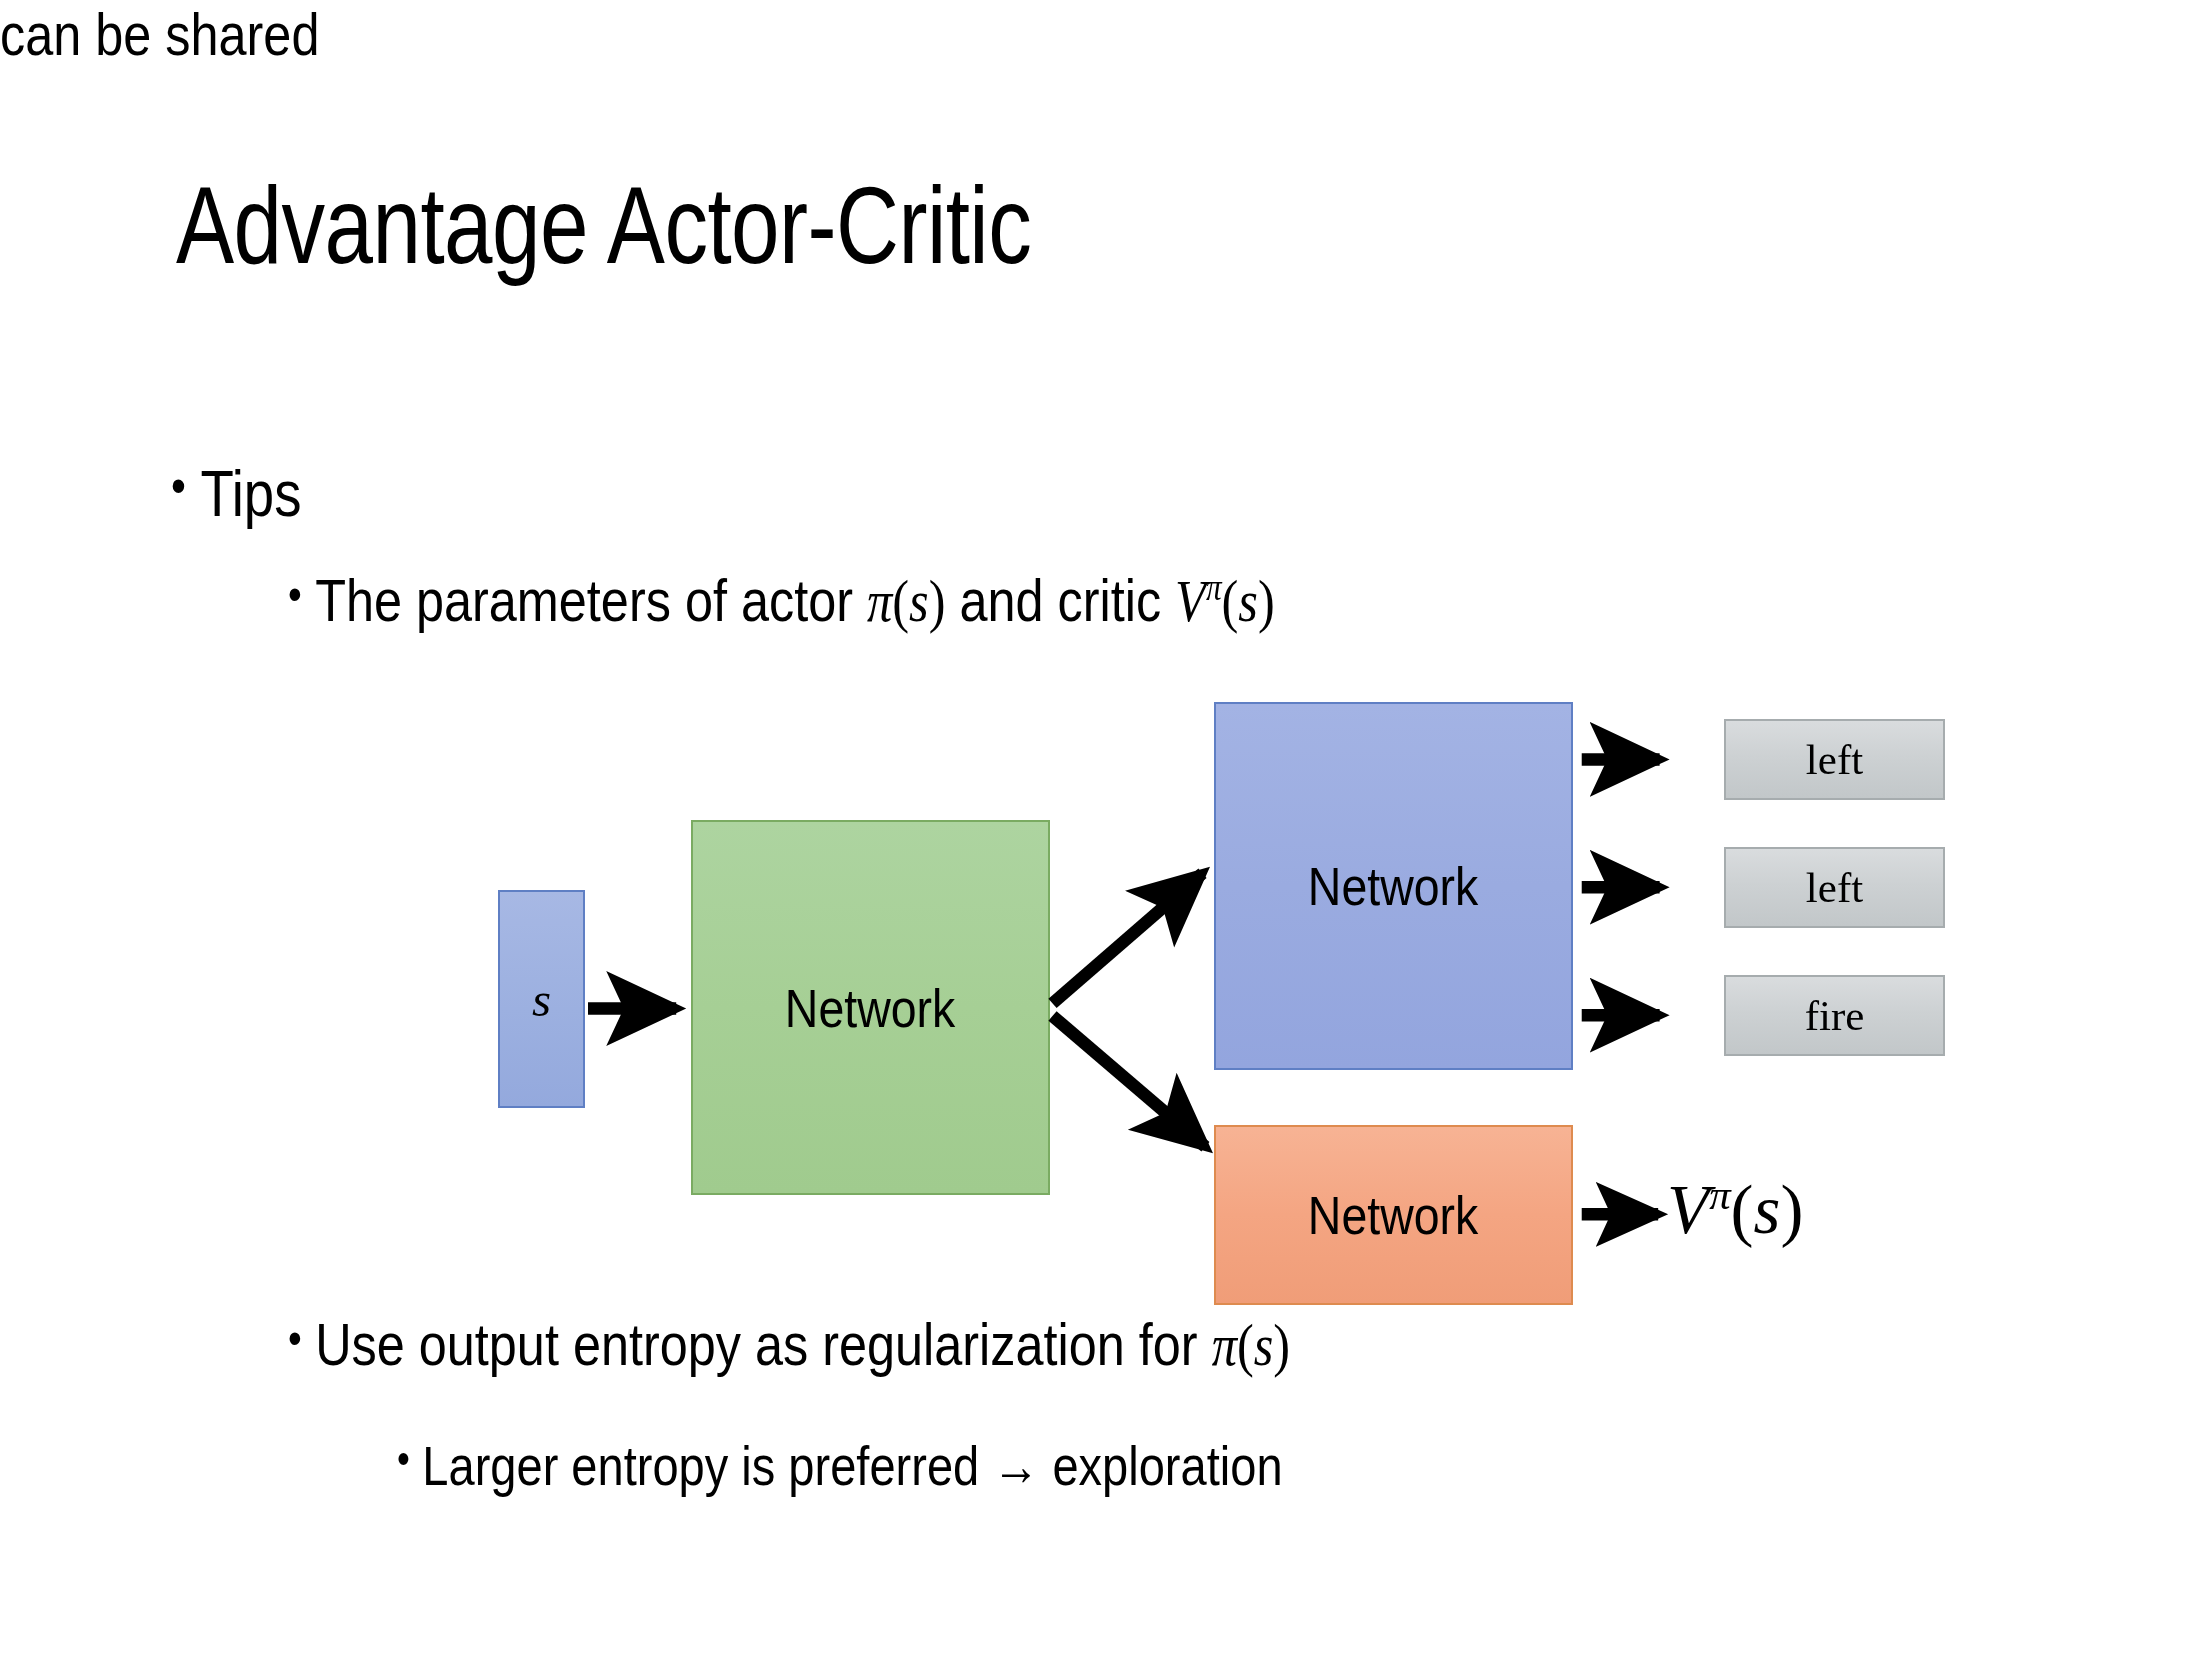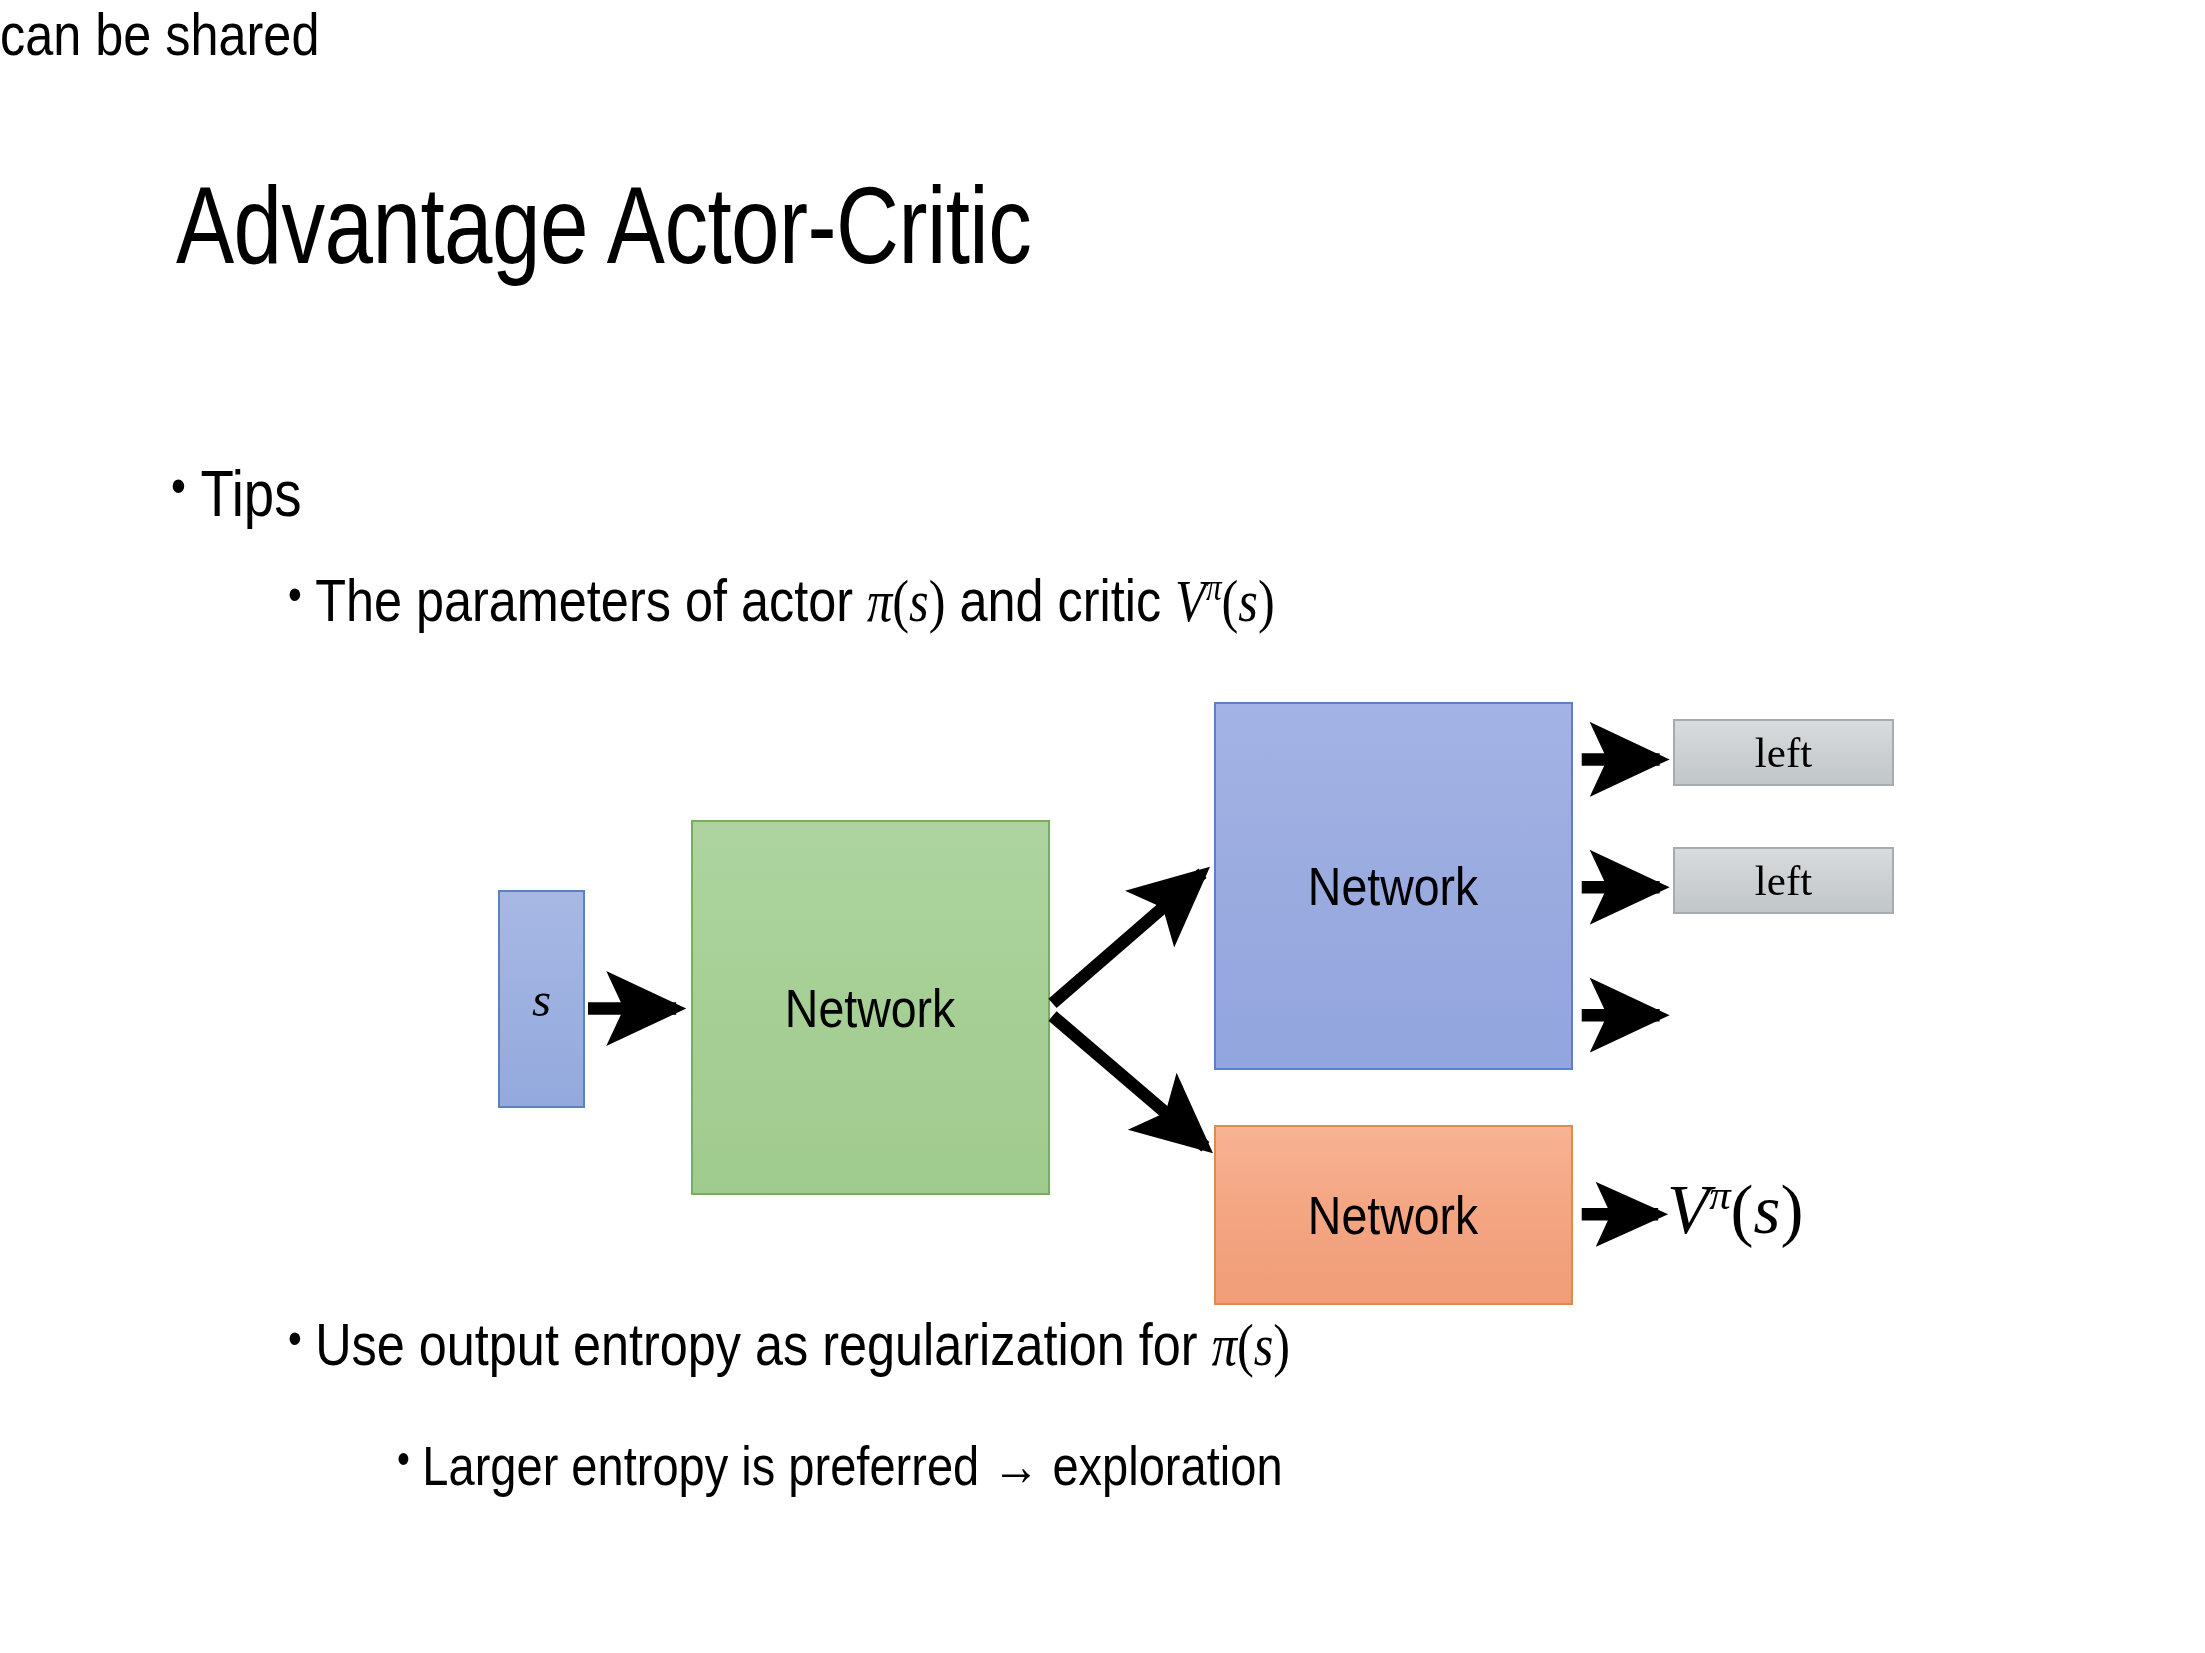--- a/index.html
+++ b/index.html
@@ -176,24 +176,24 @@
     top: 1125px;
     width: 359px;
     height: 180px;
     background: linear-gradient(180deg,#f7b394 0%, #f4a582 50%, #f09d78 100%);
     border: 2.2px solid #de8b4f;
   }
 
   
   .graybox {
     width: 221px;
-    height: 67px;
+    height: 81px;
     background: linear-gradient(180deg,#d9dcde 0%, #cdd1d3 45%, #c2c7c9 100%);
     border: 2.2px solid #a6acae;
-    left: 1673px;
+    left: 1724px;
   }
   .graybox .nodelabel {
     font-family: "Liberation Serif", serif;
     font-size: 43px;
     transform: none;
   }
   #box-left  { top: 719px; }
   #box-right { top: 847px; }
   #box-fire  { top: 975px; }
 
@@ -241,20 +241,23 @@
 
   <div class="nodebox" id="box-orange">
     <span class="nodelabel">Network</span>
   </div>
 
   <div class="nodebox graybox" id="box-left">
     <span class="nodelabel">left</span>
   </div>
   <div class="nodebox graybox" id="box-right">
     <span class="nodelabel">left</span>
+  </div>
+  <div class="nodebox graybox" id="box-fire">
+    <span class="nodelabel">fire</span>
   </div>
 
   <div id="vpi-out"><span class="mi">V</span><span class="sup">π</span><span class="paren">(</span><span class="mi">s</span><span class="paren">)</span>
   </div>
 
   <svg id="diagram" viewBox="0 0 3000 2250" xmlns="http://www.w3.org/2000/svg">
     <defs>
       <marker id="ah" markerWidth="7" markerHeight="7" refX="5.6" refY="3" orient="auto" markerUnits="strokeWidth">
         <path d="M0,0 L6.4,3 L0,6 L1.4,3 z" fill="#000"></path>
       </marker>

